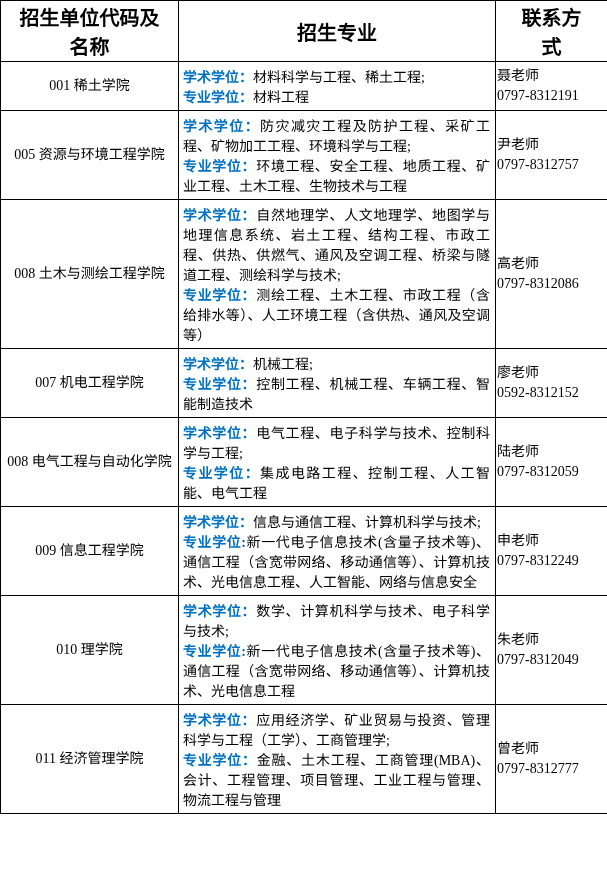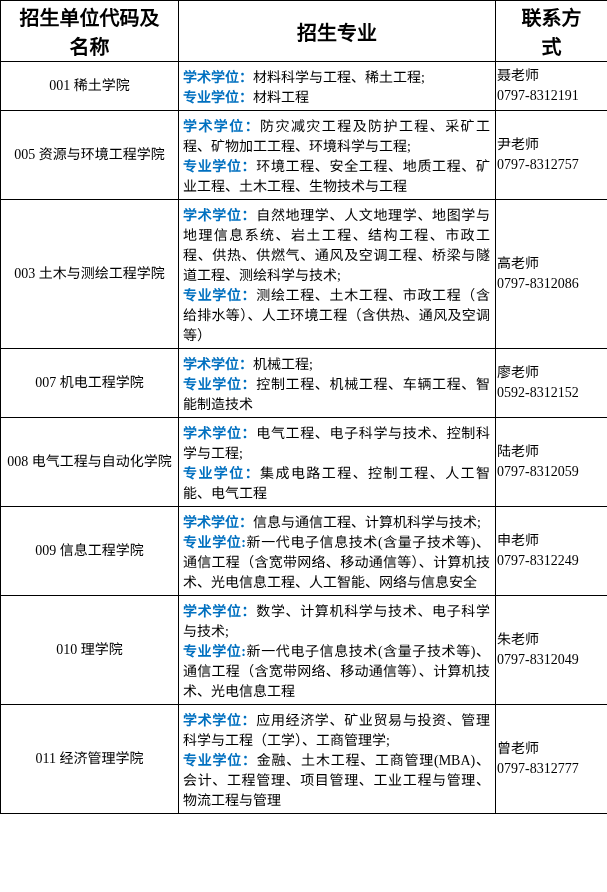--- a/index.html
+++ b/index.html
@@ -92,21 +92,21 @@
       <p><span class="deg-label">学术学位：</span><span>防灾减灾工程及防护工程、采矿工程、矿物加工工程、环境科学与工程;</span></p>
       <p><span class="deg-label">专业学位：</span><span>环境工程、安全工程、地质工程、矿业工程、土木工程、生物技术与工程</span></p>
     </td>
     <td class="contact-cell">
       <div>尹老师</div>
       <div>0797-8312757</div>
     </td>
   </tr>
 
   <tr>
-    <td class="unit-cell">003 土木与测绘工程学院</td>
+    <td class="unit-cell">008 土木与测绘工程学院</td>
     <td class="majors-cell">
       <p><span class="deg-label">学术学位：</span><span>自然地理学、人文地理学、地图学与地理信息系统、岩土工程、结构工程、市政工程、供热、供燃气、通风及空调工程、桥梁与隧道工程、测绘科学与技术;</span></p>
       <p><span class="deg-label">专业学位：</span><span>测绘工程、土木工程、市政工程（含给排水等）、人工环境工程（含供热、通风及空调等）</span></p>
     </td>
     <td class="contact-cell">
       <div>高老师</div>
       <div>0797-8312086</div>
     </td>
   </tr>
 

